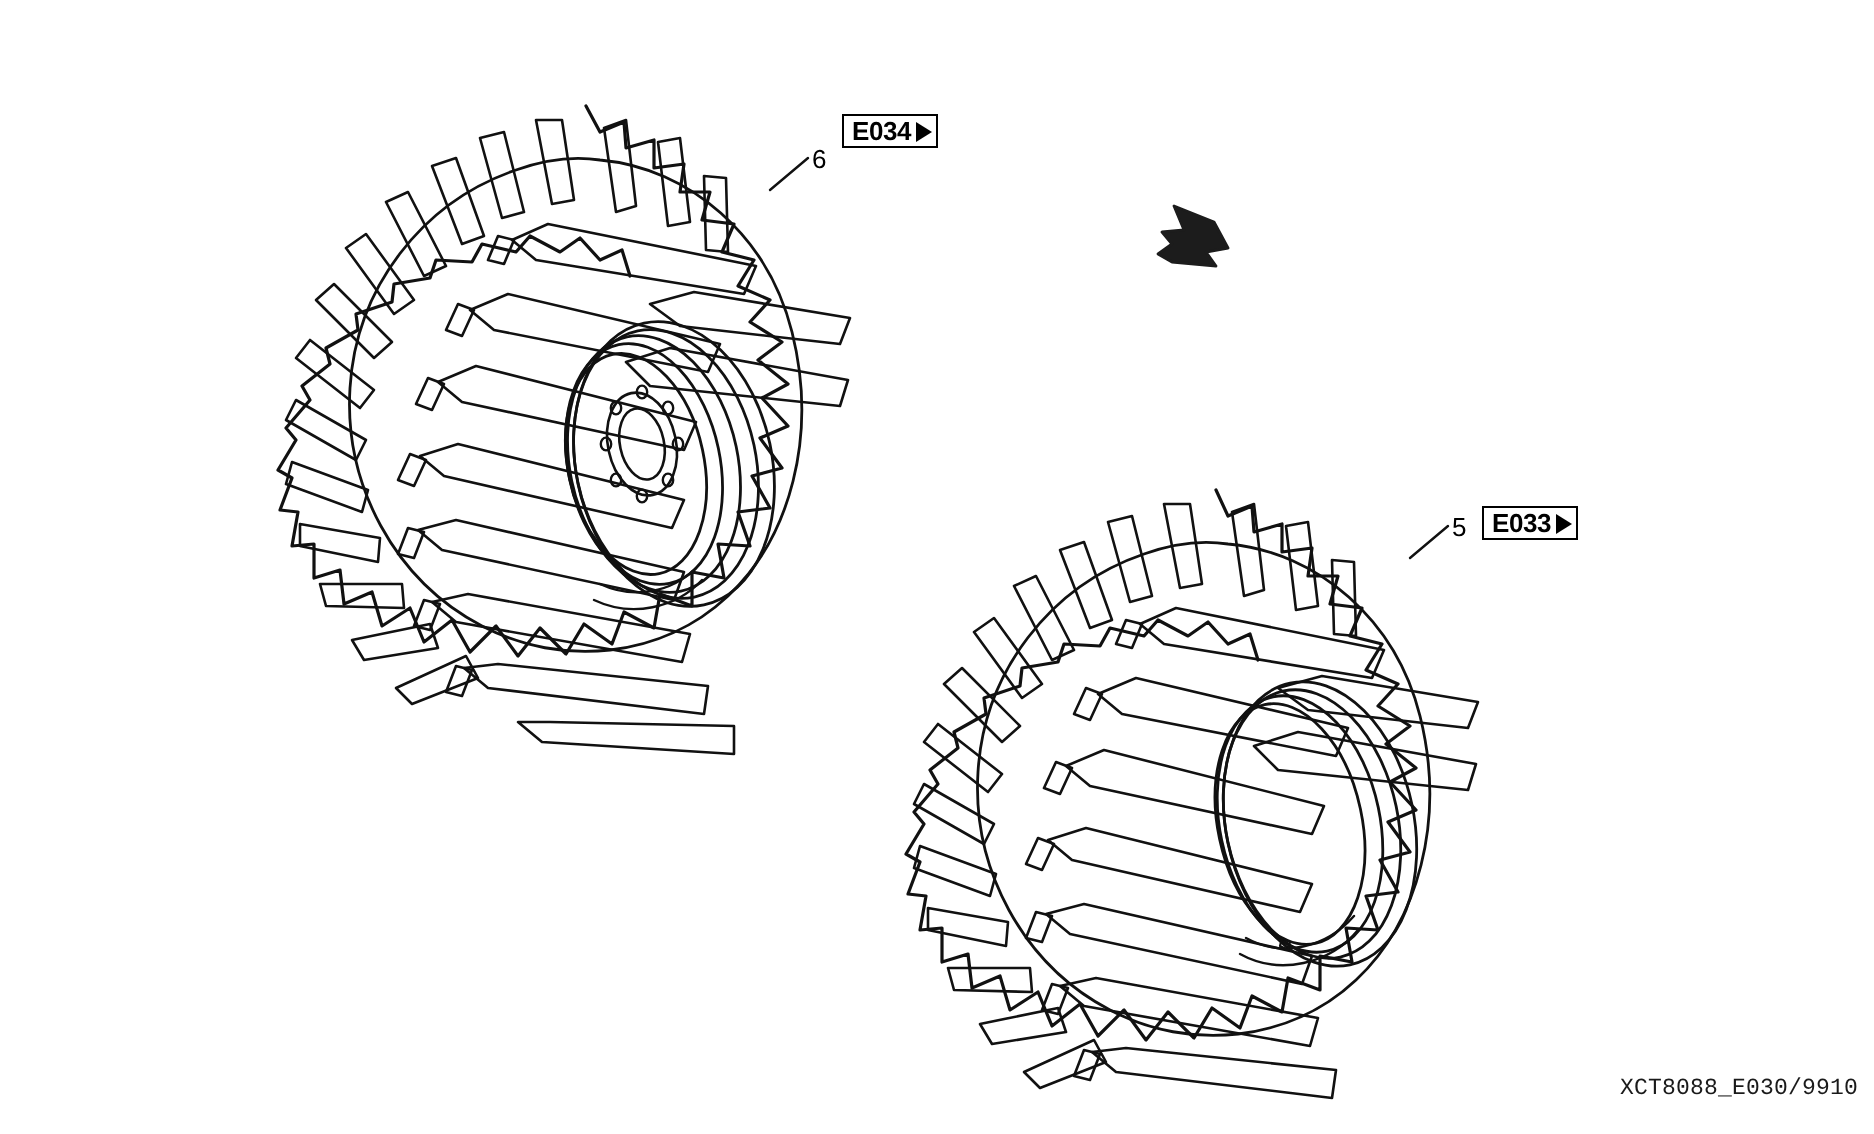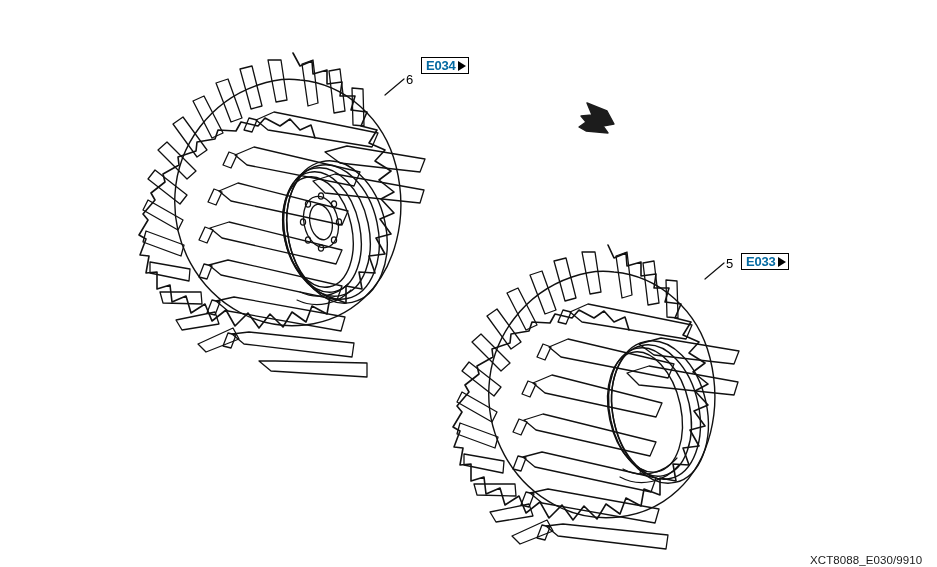--- a/index.html
+++ b/index.html
@@ -37,21 +37,21 @@
     height: 17px;
     padding: 0 2px 0 4px;
     box-sizing: border-box;
     line-height: 1;
   }
   .ref-box .ref-label {
     font-family: "Liberation Sans", sans-serif;
     font-size: 13px;
     font-weight: 700;
     letter-spacing: -0.2px;
-    color: #0369a1;
+    color: #000000;
     white-space: nowrap;
   }
   .ref-box .ref-arrow {
     width: 0;
     height: 0;
     margin-left: 2px;
     border-top: 5px solid transparent;
     border-bottom: 5px solid transparent;
     border-left: 8px solid #000000;
   }
@@ -69,27 +69,26 @@
     white-space: nowrap;
   }
   #item-num-6 { left: 406px; top: 73px; }
   #item-num-5 { left: 726px; top: 257px; }
 
   
   #drawing-caption {
     position: absolute;
     left: 810px;
     top: 538px;
-    font-family: Liberation Sans, sans-serif;
+    font-family: Liberation Mono, monospace;
     font-size: 11.5px;
     font-weight: 400;
     color: #1a1a1a;
     letter-spacing: 0.1px;
     white-space: nowrap;
-    margin-top: 16px;
   }
 </style>
 </head>
 <body>
 
 <div id="page">
 
   <svg id="diagram-svg" viewBox="0 0 937 567">
     <defs>
 

